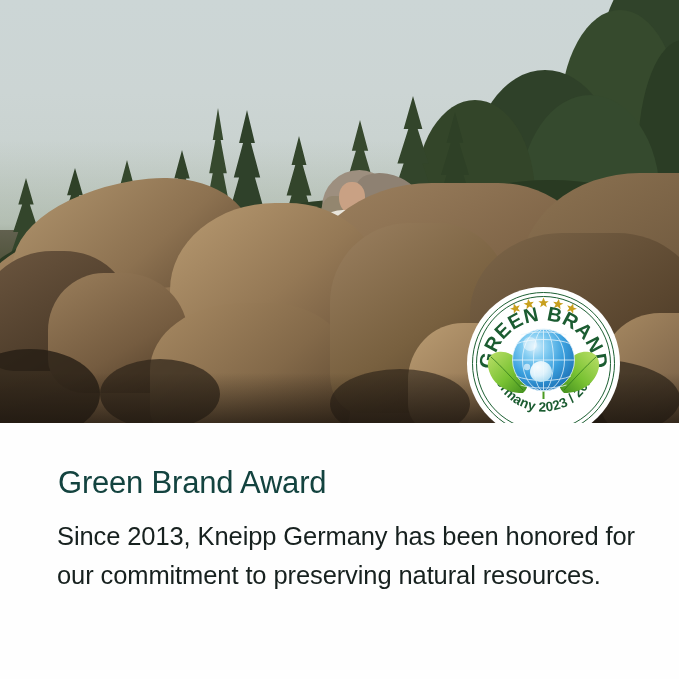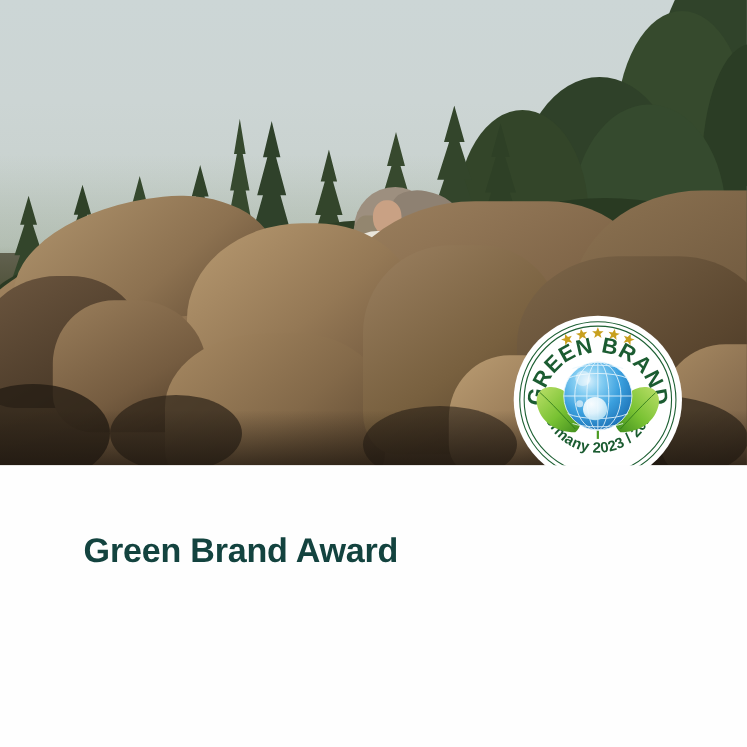--- a/index.html
+++ b/index.html
@@ -54,22 +54,22 @@
   .badge svg{position:absolute;left:0;top:0;width:153px;height:153px;overflow:visible;}
   .badge .arc-txt{
     font-family:"Liberation Sans",sans-serif;font-weight:bold;fill:#1b5c31;
   }
   .badge .arc-top{font-size:20px;letter-spacing:.6px;}
   .badge .arc-bot{font-size:13.5px;letter-spacing:.3px;}
 
   
   .textblock{position:absolute;left:0;top:423px;width:679px;height:256px;background:#fefefe;}
   .heading{
-    position:absolute;left:58px;top:44px;margin:18px;
-    font-size:31px;line-height:1;font-weight:bold;
+    position:absolute;left:58px;top:44px;margin:0;
+    font-size:31px;line-height:1;font-weight:normal;
     color:#13433f;letter-spacing:-.2px;text-align:center;
   }
   .body{
     position:absolute;left:57px;top:94px;width:600px;margin:0;
     font-size:25.5px;line-height:39px;font-weight:normal;
     color:#17211f;letter-spacing:-.1px;
   }
 </style>
 </head>
 <body>
@@ -246,15 +246,16 @@
       </g>
 
       <path fill="url(#dropGrad)" opacity="0.95" d="M 74,74 C 80,74 85,79 85,85 C 85,91 80,95 74,95 C 68,95 63,91 63,85 C 63,79 68,74 74,74 Z"></path>
       <circle cx="63" cy="57" r="7" fill="#ffffff" opacity="0.45"></circle>
       <circle cx="60" cy="80" r="3.2" fill="#ffffff" opacity="0.6"></circle>
     </svg>
   </div>
 
   <div class="textblock">
     <h2 class="heading">Green Brand Award</h2>
+    <p class="body">Since 2013, Kneipp Germany has been honored for our commitment to preserving natural resources.</p>
   </div>
 
 </div>
 
 </body></html>

